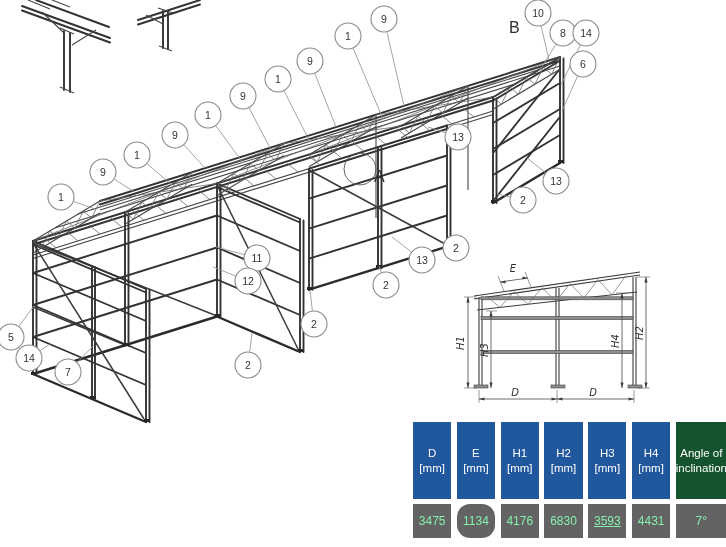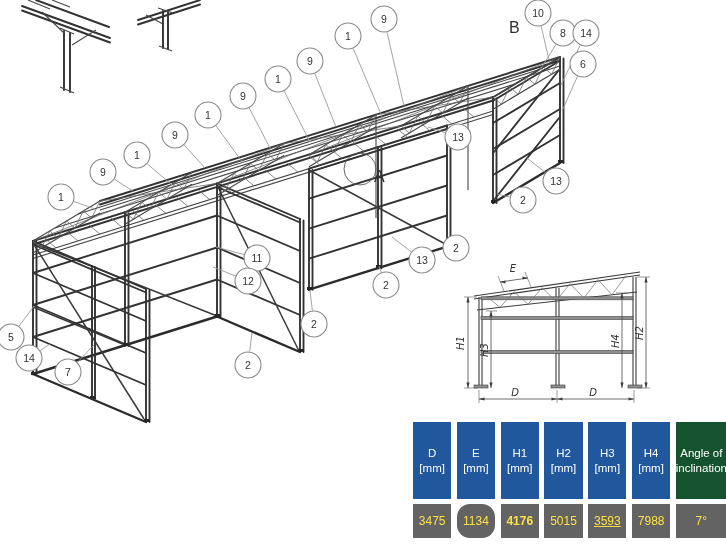--- a/index.html
+++ b/index.html
@@ -23,21 +23,21 @@
   .girtbar{fill:#8f8f8f;stroke:#3c3c3c;stroke-width:0.6;}
   .foot{fill:#262626;}
   .arrow{fill:#3c3c3c;stroke:none;}
   
   #spec-table{position:absolute;left:413px;top:422px;width:313px;
               display:grid;grid-template-columns:repeat(6,38.3px) 1fr;
               grid-template-rows:77px 34px;column-gap:5.5px;row-gap:5px;}
   .hdr-cell{display:flex;flex-direction:column;align-items:center;justify-content:center;
             color:#fff;font-size:11.5px;line-height:1.3;text-align:center;}
   .val-cell{display:flex;align-items:center;justify-content:center;
-            color:#fde047;font-size:12px;}
+            color:#86efac;font-size:12px;}
 </style>
 </head>
 <body>
 
 <div id="stage">
   <svg id="scene" width="726" height="547" viewBox="0 0 726 547">
 
     <g>
       <path class="w2" d="M22,6 L110,38 M22,10.5 L110,42.5 M36,0 L109,27 M64,31 L64,90 M70,33 L70,92"></path>
       <path class="w1" d="M60,28 L74,34 M60,87 L74,93 M42,12 L64,33 M96,30 L72,45 M28,0 L50,9 M52,0 L70,7"></path>
@@ -319,19 +319,19 @@
       <div class="hdr-cell" style="background: rgb(32, 87, 157);">
         <span>H4</span>
         <span>[mm]</span>
       </div>
       <div class="hdr-cell" style="background: #14532d;">
         <span>Angle of</span>
         <span>inclination</span>
       </div>
       <div class="val-cell" style="background: rgb(99, 99, 99);">3475</div>
       <div class="val-cell" style="background: rgb(99, 99, 99); border-radius: 13px;">1134</div>
-      <div class="val-cell" style="background: rgb(99, 99, 99); font-weight: bold;">4176</div>
-      <div class="val-cell" style="background: rgb(99, 99, 99);">5015</div>
+      <div class="val-cell" style="background: rgb(99, 99, 99);">4176</div>
+      <div class="val-cell" style="background: rgb(99, 99, 99);">6830</div>
       <div class="val-cell" style="background: rgb(99, 99, 99); text-decoration: underline;">3593</div>
-      <div class="val-cell" style="background: rgb(99, 99, 99);">7988</div>
+      <div class="val-cell" style="background: rgb(99, 99, 99);">4431</div>
       <div class="val-cell" style="background: rgb(99, 99, 99);">7°</div>
     </div>
 </div>
 
 </body></html>

